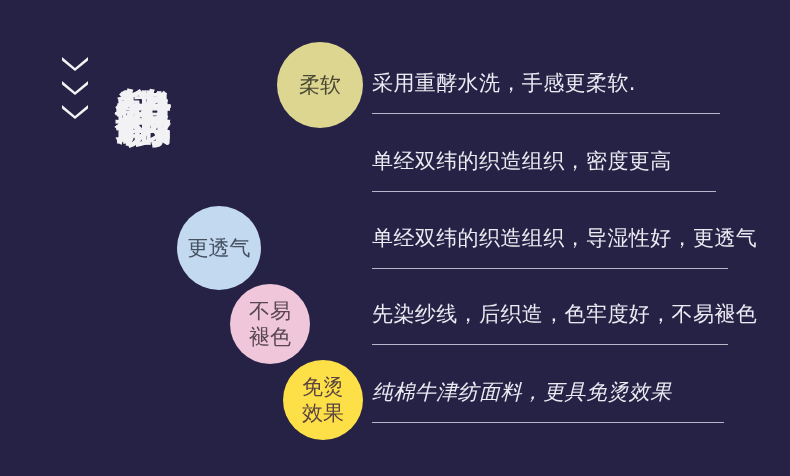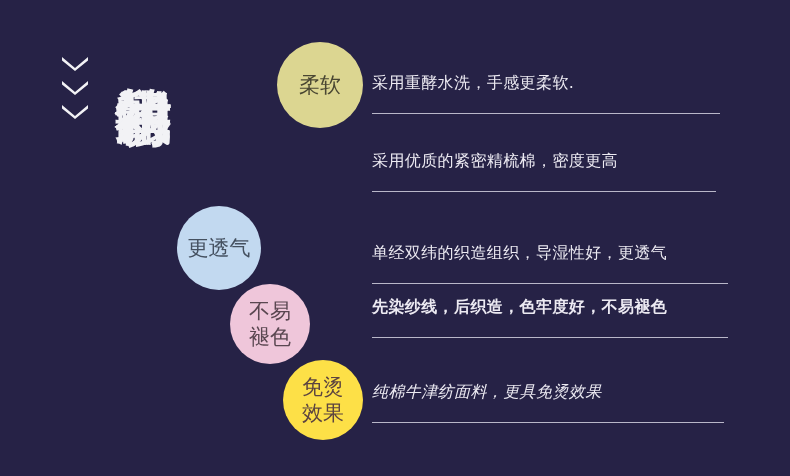--- a/index.html
+++ b/index.html
@@ -77,21 +77,21 @@
 
   
   .feature-row {
     position: absolute;
     left: 372px;
     width: 358px;
     height: 42px;
   }
   .feature-desc {
     color: #eceaf2;
-    font-size: 16px;
+    font-size: 21px;
     line-height: 22px;
     letter-spacing: 0.4px;
     white-space: nowrap;
     font-family: "DejaVu Sans", "Liberation Sans", sans-serif;
   }
   .feature-rule {
     position: absolute;
     left: 0;
     bottom: 0;
     height: 1px;
@@ -134,28 +134,28 @@
   <div class="feature-bubble" style="left:283px; top:360px; width:80px; height:80px; background:#fde047; color:#5c4440;">
     <span class="bubble-label">免烫
 效果</span>
   </div>
 
   <div class="feature-row" style="top:72px;">
     <div class="feature-desc">采用重酵水洗，手感更柔软.</div>
     <div class="feature-rule" style="width:348px; background:#b9b7c9;"></div>
   </div>
   <div class="feature-row" style="top:150px;">
-    <div class="feature-desc">采用优质的紧密精梳棉，密度更高</div>
+    <div class="feature-desc">单经双纬的织造组织，密度更高</div>
     <div class="feature-rule" style="width:344px; background:#b9b7c9;"></div>
   </div>
-  <div class="feature-row" style="top:242px;">
+  <div class="feature-row" style="top:227px;">
     <div class="feature-desc">单经双纬的织造组织，导湿性好，更透气</div>
     <div class="feature-rule" style="width:356px; background:#b9b7c9;"></div>
   </div>
-  <div class="feature-row" style="top:296px;font-weight:bold;">
+  <div class="feature-row" style="top:303px;">
     <div class="feature-desc">先染纱线，后织造，色牢度好，不易褪色</div>
     <div class="feature-rule" style="width:356px; background:#b9b7c9;"></div>
   </div>
   <div class="feature-row" style="top:381px;font-style:italic;">
     <div class="feature-desc">纯棉牛津纺面料，更具免烫效果</div>
     <div class="feature-rule" style="width:352px; background:#b9b7c9;"></div>
   </div>
 
 </div>
 

